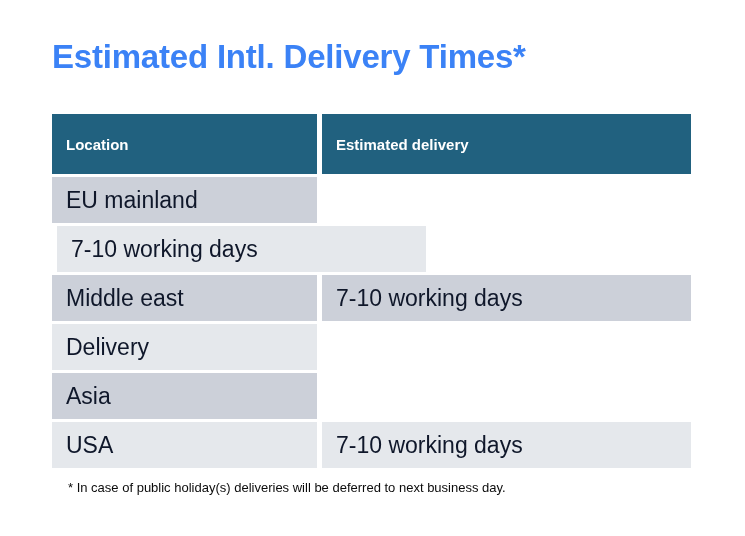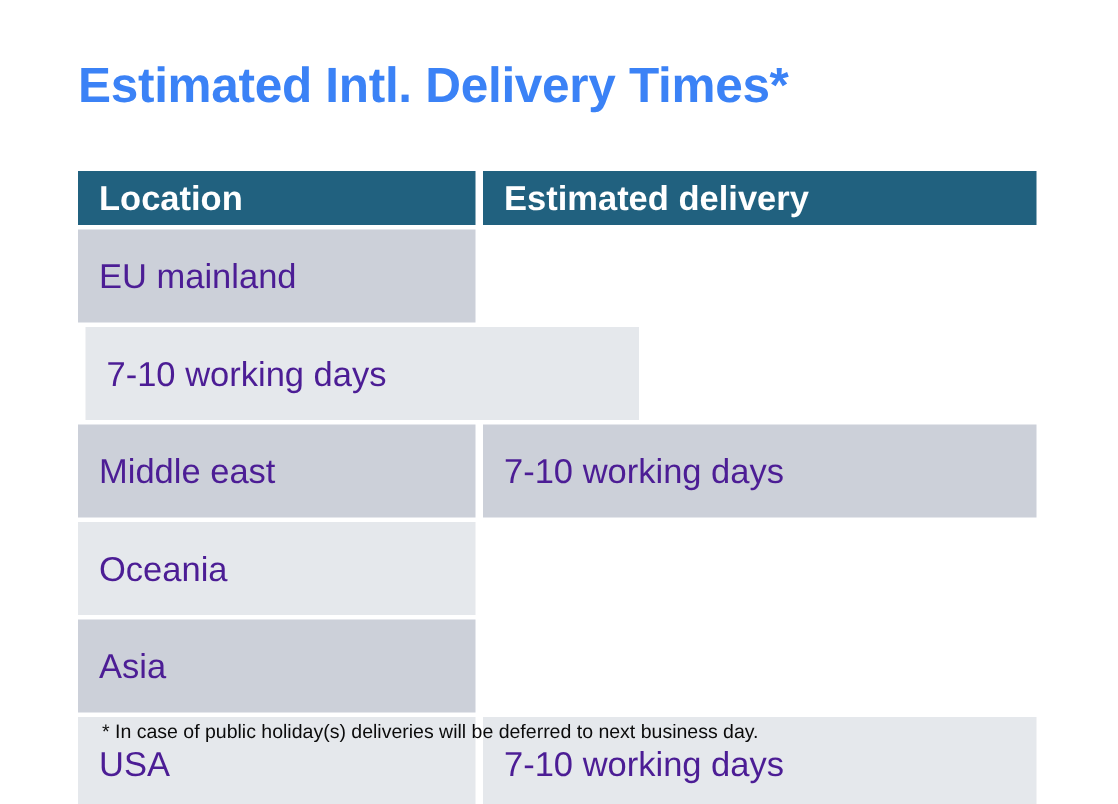--- a/index.html
+++ b/index.html
@@ -40,37 +40,37 @@
 
   .table-row {
     display: flex;
     width: 100%;
     margin-bottom: 3px;
   }
 
   .cell {
     display: flex;
     align-items: center;
-    height: 62px;
+    height: 46px;
     padding-left: 14px;
     font-size: 23px;
-    color: #4c1d95;
+    color: #0f172a;
     white-space: nowrap;
     overflow: hidden;
   }
 
   .cell.col-location { width: 265px; flex: 0 0 265px; }
   .cell.col-delivery { width: 369px; flex: 0 0 369px; margin-left: 5px; }
 
   .header-row .cell {
     background: #21617f;
     color: #ffffff;
     font-weight: bold;
-    height: 36px;
-    font-size: 23px;
+    height: 60px;
+    font-size: 15px;
   }
 
   .row-odd .cell  { background: #ccd0d9; }
   .row-even .cell { background: #e5e8ec; }
 
   .footnote {
     position: absolute;
     left: 68px;
     top: 480px;
     font-size: 13px;
@@ -99,21 +99,21 @@
     <div class="table-row row-even">
       <div class="cell col-delivery">7-10 working days</div>
     </div>
 
     <div class="table-row row-odd">
       <div class="cell col-location">Middle east</div>
       <div class="cell col-delivery">7-10 working days</div>
     </div>
 
     <div class="table-row row-even">
-      <div class="cell col-location">Oceania</div>
+      <div class="cell col-location">Delivery</div>
     </div>
 
     <div class="table-row row-odd">
       <div class="cell col-location">Asia</div>
     </div>
 
     <div class="table-row row-even">
       <div class="cell col-location">USA</div>
       <div class="cell col-delivery">7-10 working days</div>
     </div>

